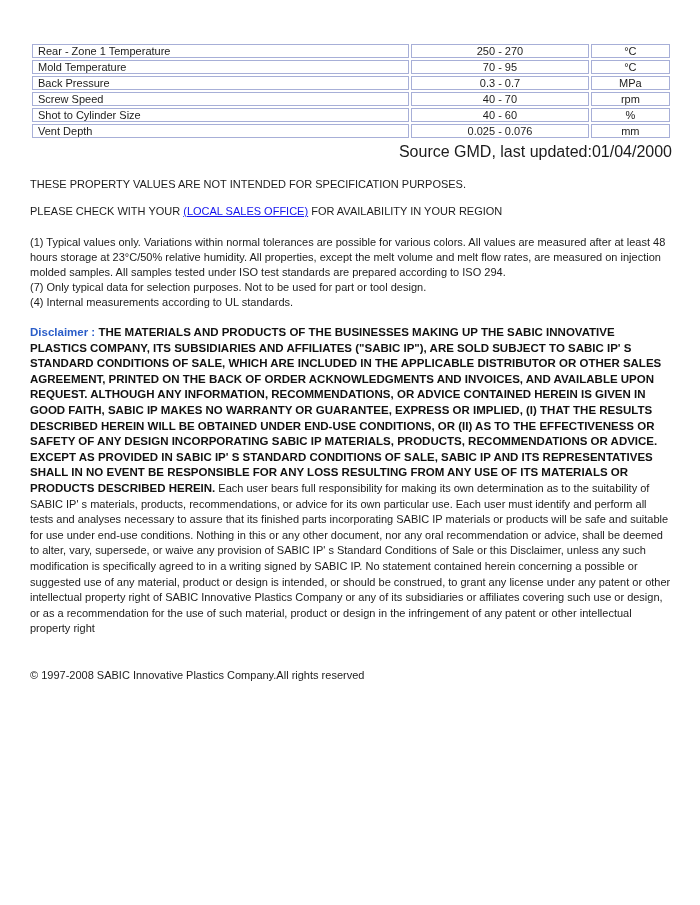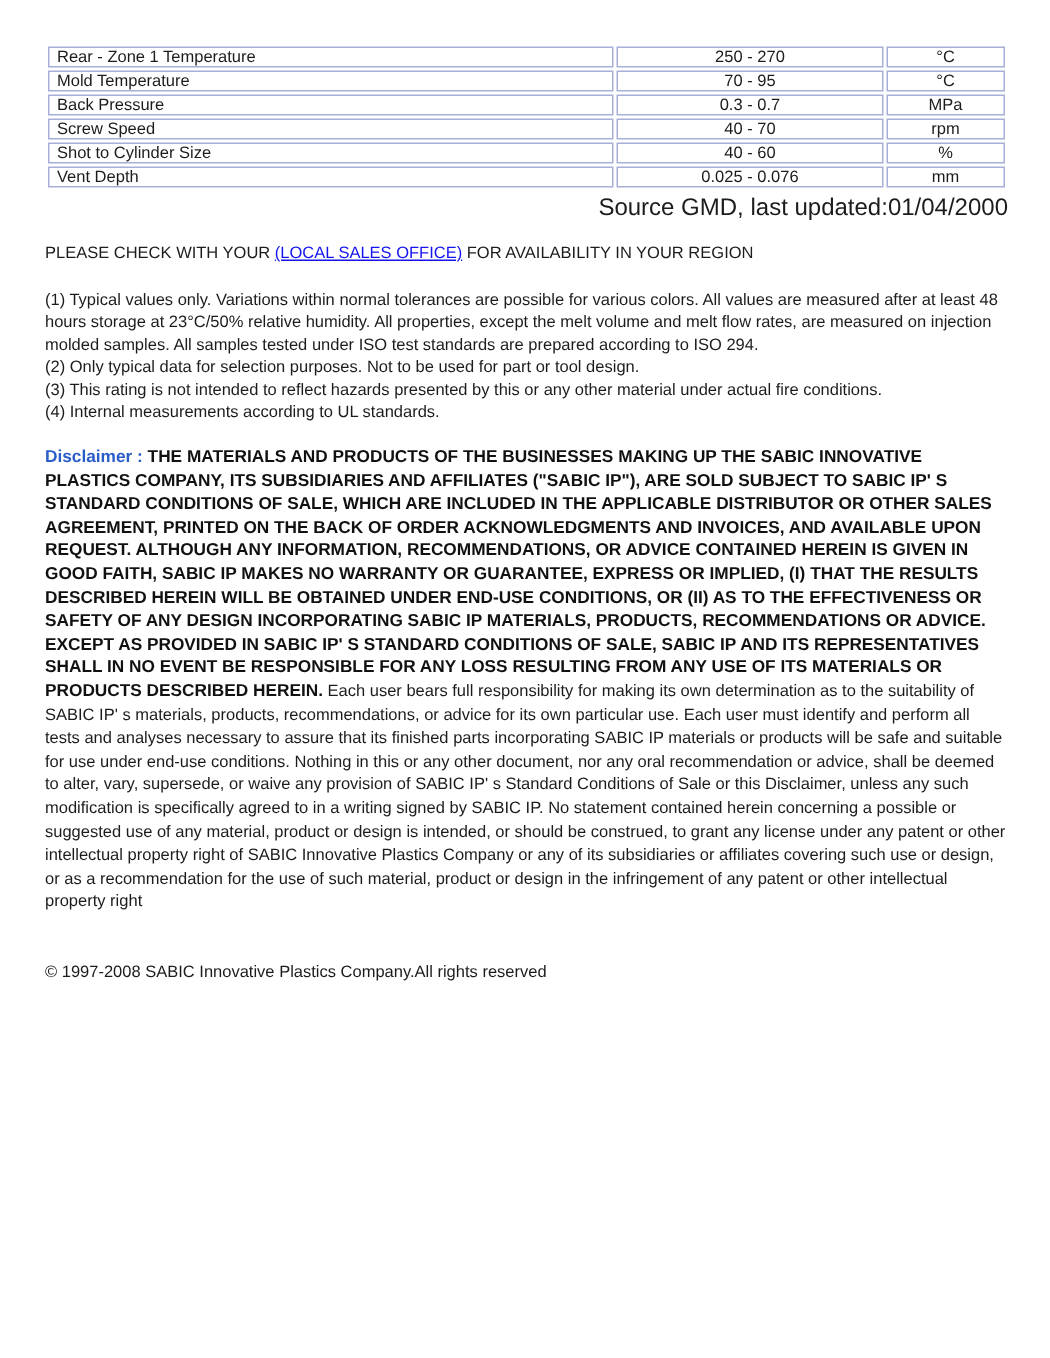--- a/index.html
+++ b/index.html
@@ -12,21 +12,21 @@
     height: 905px;
     overflow: hidden;
     font-family: "Liberation Sans", sans-serif;
     font-size: 11px;
     color: #1c1c1c;
   }
   .page {
     box-sizing: border-box;
     width: 700px;
     height: 644px;
-    padding: 29px 28px 0 30px;
+    padding: 42px 28px 0 30px;
   }
   
   table.params {
     width: 642px;
     border-collapse: separate;
     border-spacing: 2px;
     table-layout: fixed;
   }
   table.params td {
     border: 1px solid #a7afd7;
@@ -121,27 +121,27 @@
       <tr>
         <td class="prop">Vent Depth</td>
         <td class="val">0.025 - 0.076</td>
         <td class="unit">mm</td>
       </tr>
     </tbody>
   </table>
 
   <div class="source">Source GMD, last updated:01/04/2000</div>
 
+  <p class="stmt1">THESE PROPERTY VALUES ARE NOT INTENDED FOR SPECIFICATION PURPOSES.</p>
 
   <p class="stmt2"><span>PLEASE CHECK WITH YOUR </span><a class="link">(LOCAL SALES OFFICE)</a><span> FOR AVAILABILITY IN YOUR REGION</span></p>
 
   <div class="notes">
     <div>(1) Typical values only. Variations within normal tolerances are possible for various colors. All values are measured after at least 48 hours storage at 23°C/50% relative humidity. All properties, except the melt volume and melt flow rates, are measured on injection molded samples. All samples tested under ISO test standards are prepared according to ISO 294.</div>
-    <div>(2) Only typical data for selection purposes. Not to be used for part or tool design.</div>
-    <div>(3) This rating is not intended to reflect hazards presented by this or any other material under actual fire conditions.</div>
+    <div>(7) Only typical data for selection purposes. Not to be used for part or tool design.</div>
     <div>(4) Internal measurements according to UL standards.</div>
   </div>
 
   <p class="disclaimer"><span class="dlabel">Disclaimer :</span><span class="dbold"> THE MATERIALS AND PRODUCTS OF THE BUSINESSES MAKING UP THE SABIC INNOVATIVE PLASTICS COMPANY, ITS SUBSIDIARIES AND AFFILIATES ("SABIC IP"), ARE SOLD SUBJECT TO SABIC IP' S STANDARD CONDITIONS OF SALE, WHICH ARE INCLUDED IN THE APPLICABLE DISTRIBUTOR OR OTHER SALES AGREEMENT, PRINTED ON THE BACK OF ORDER ACKNOWLEDGMENTS AND INVOICES, AND AVAILABLE UPON REQUEST. ALTHOUGH ANY INFORMATION, RECOMMENDATIONS, OR ADVICE CONTAINED HEREIN IS GIVEN IN GOOD FAITH, SABIC IP MAKES NO WARRANTY OR GUARANTEE, EXPRESS OR IMPLIED, (I) THAT THE RESULTS DESCRIBED HEREIN WILL BE OBTAINED UNDER END-USE CONDITIONS, OR (II) AS TO THE EFFECTIVENESS OR SAFETY OF ANY DESIGN INCORPORATING SABIC IP MATERIALS, PRODUCTS, RECOMMENDATIONS OR ADVICE. EXCEPT AS PROVIDED IN SABIC IP' S STANDARD CONDITIONS OF SALE, SABIC IP AND ITS REPRESENTATIVES SHALL IN NO EVENT BE RESPONSIBLE FOR ANY LOSS RESULTING FROM ANY USE OF ITS MATERIALS OR PRODUCTS DESCRIBED HEREIN.</span><span> Each user bears full responsibility for making its own determination as to the suitability of SABIC IP' s materials, products, recommendations, or advice for its own particular use. Each user must identify and perform all tests and analyses necessary to assure that its finished parts incorporating SABIC IP materials or products will be safe and suitable for use under end-use conditions. Nothing in this or any other document, nor any oral recommendation or advice, shall be deemed to alter, vary, supersede, or waive any provision of SABIC IP' s Standard Conditions of Sale or this Disclaimer, unless any such modification is specifically agreed to in a writing signed by SABIC IP. No statement contained herein concerning a possible or suggested use of any material, product or design is intended, or should be construed, to grant any license under any patent or other intellectual property right of SABIC Innovative Plastics Company or any of its subsidiaries or affiliates covering such use or design, or as a recommendation for the use of such material, product or design in the infringement of any patent or other intellectual property right</span></p>
 
 
   <p class="copyright">© 1997-2008 SABIC Innovative Plastics Company.All rights reserved</p>
 
 </div>
 

